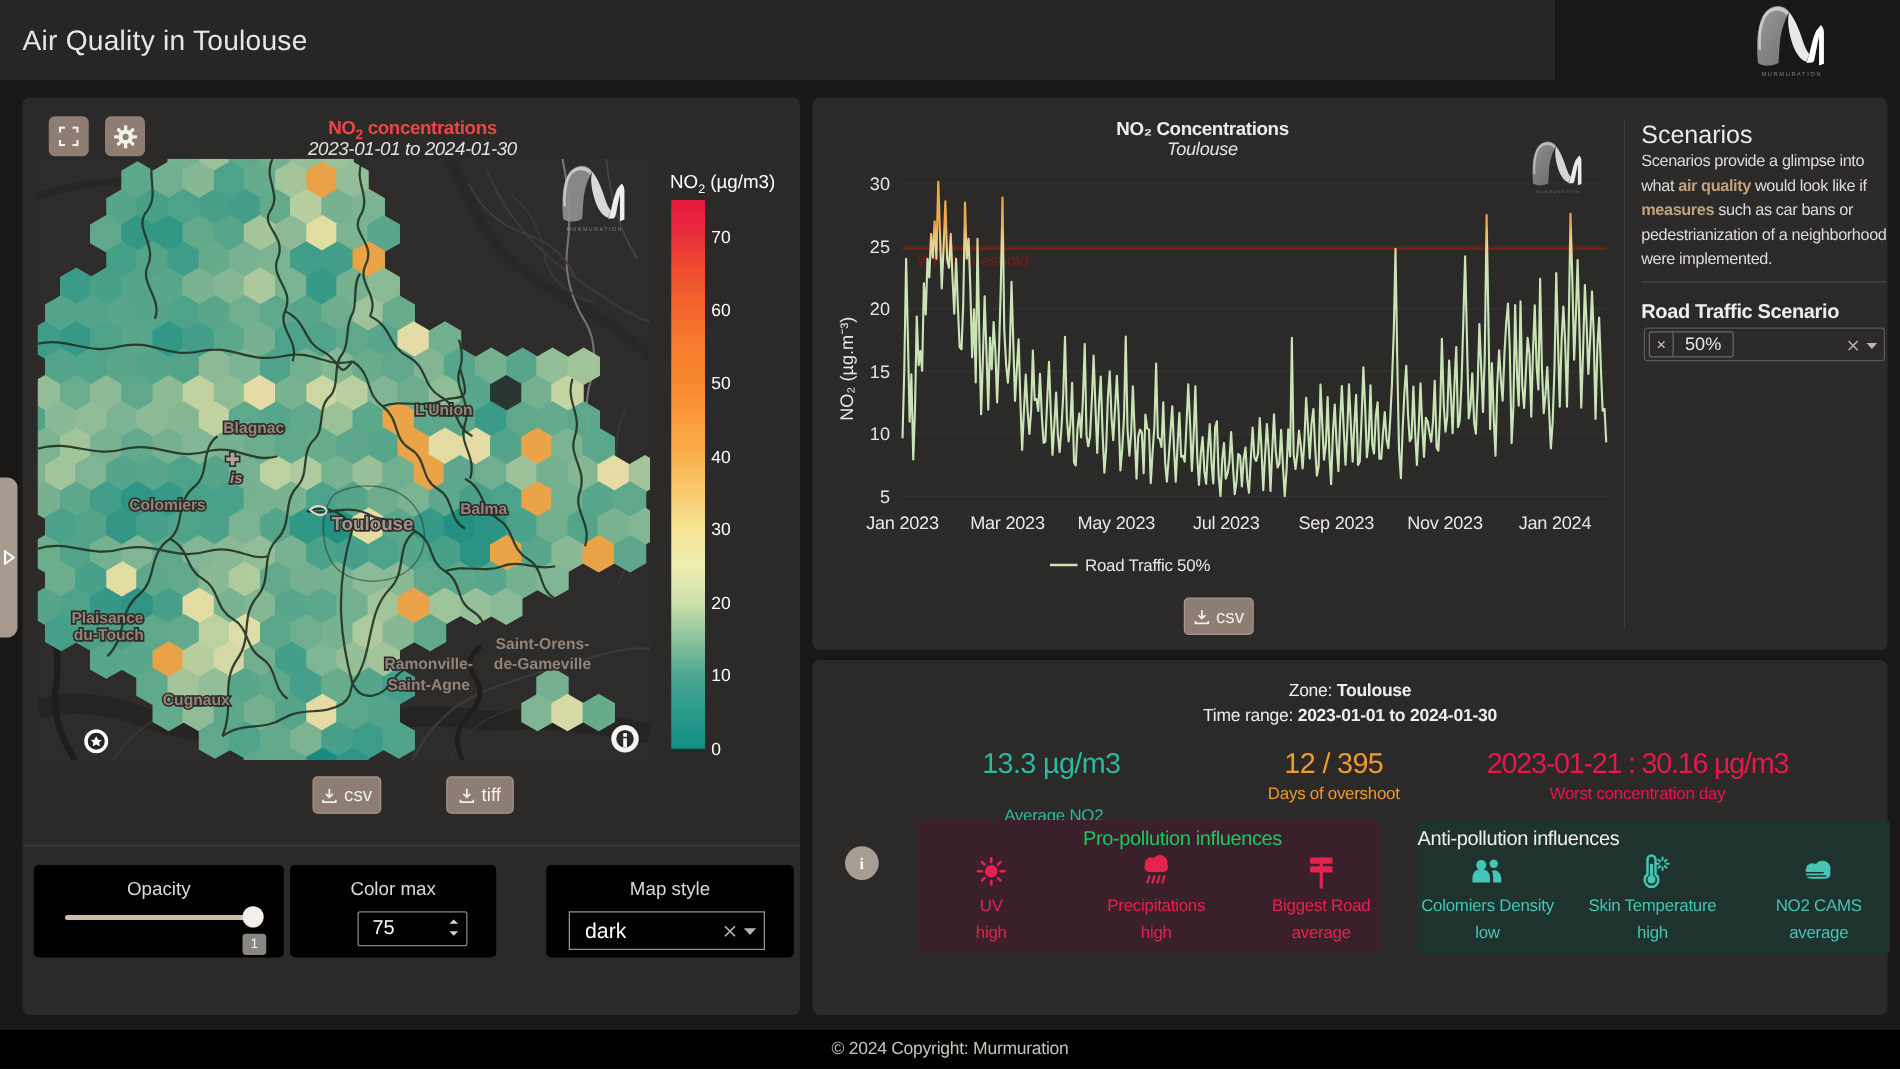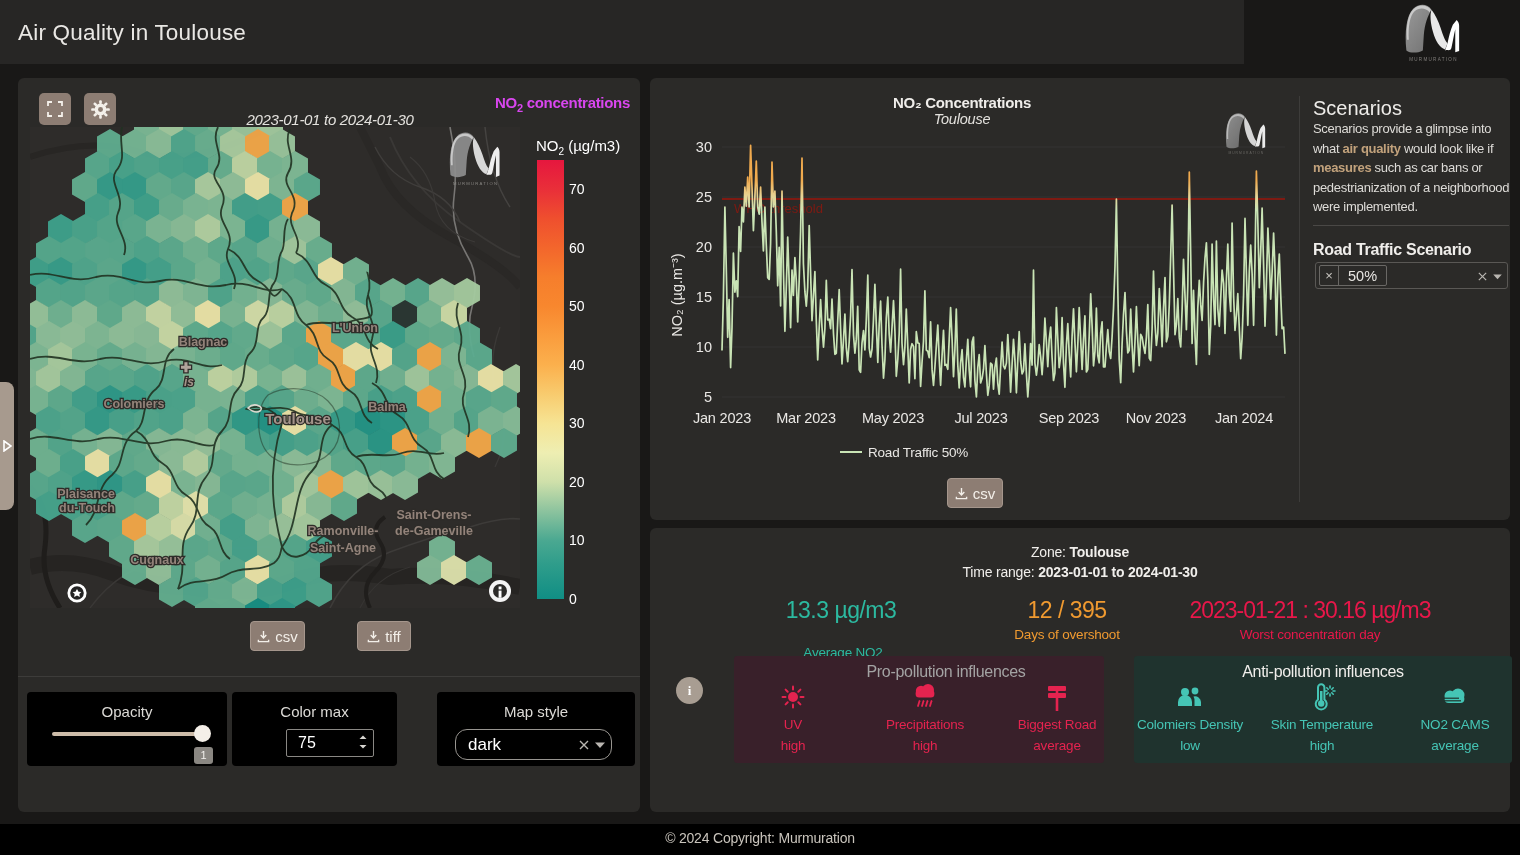--- a/index.html
+++ b/index.html
@@ -62,21 +62,21 @@
         <rect x="8.6" y="0.2" width="2.8" height="4" rx="1" transform="rotate(135 10 10)"></rect>
         <rect x="8.6" y="0.2" width="2.8" height="4" rx="1" transform="rotate(180 10 10)"></rect>
         <rect x="8.6" y="0.2" width="2.8" height="4" rx="1" transform="rotate(225 10 10)"></rect>
         <rect x="8.6" y="0.2" width="2.8" height="4" rx="1" transform="rotate(270 10 10)"></rect>
         <rect x="8.6" y="0.2" width="2.8" height="4" rx="1" transform="rotate(315 10 10)"></rect>
       </g>
       <circle cx="10" cy="10" r="6.2" fill="#f4f0ea"></circle>
       <circle cx="10" cy="10" r="2.6" fill="#8d7d73"></circle>
     </svg>
 </div>
-<div class="abs" style="left:30px;top:94px;width:600px;text-align:right;font-size:15px;font-weight:bold;letter-spacing:-0.3px;color:#d946ef">NO<sub style="font-size:11px">2</sub> concentrations</div>
+<div class="abs" style="left:30px;top:94px;width:600px;text-align:center;font-size:15px;font-weight:bold;letter-spacing:-0.3px;color:#ef4444">NO<sub style="font-size:11px">2</sub> concentrations</div>
 <div class="abs" style="left:30px;top:111px;width:600px;text-align:center;font-size:15px;font-style:italic;letter-spacing:-0.3px;color:#e3e1dd">2023-01-01 to 2024-01-30</div>
 
 <div class="abs" style="left:30px;top:127px;width:490px;height:481px;overflow:hidden">
 <svg width="490" height="481" viewBox="0 0 490 481">
 <defs>
         <path id="hx" d="M12.99 -7.50 12.99 7.50 0.00 15.00 -12.99 7.50 -12.99 -7.50 -0.00 -15.00Z"></path>
       </defs>
 
 <rect x="0" y="0" width="490" height="481" fill="#2e2c2a"></rect>
 <path d="M0 30 Q60 10 110 25 T230 5" stroke="#282624" stroke-width="6" fill="none"></path>
@@ -519,21 +519,21 @@
 <div class="ctl" style="left:232px;width:165px">
   <div class="lbl">Color max</div>
   <div class="abs" style="left:54px;top:37px;width:88px;height:28px;border:1px solid #8a8884;border-radius:2px;color:#fff;font-size:16px;line-height:26px;padding-left:11px">75</div>
   <svg class="abs" style="left:126px;top:41px" width="10" height="20" viewBox="0 0 10 20">
       <path d="M1.5 6 L5 2.5 L8.5 6 Z" fill="#d8d5d1"></path>
       <path d="M1.5 12 L5 15.5 L8.5 12 Z" fill="#d8d5d1"></path>
     </svg>
 </div>
 <div class="ctl" style="left:437px;width:198px">
   <div class="lbl">Map style</div>
-  <div class="abs" style="left:18px;top:37px;width:157px;height:31px;border:1px solid #989590;border-radius:12px;color:#fff;font-size:17px;line-height:29px;padding-left:12px">dark
+  <div class="abs" style="left:18px;top:37px;width:157px;height:31px;border:1px solid #989590;border-radius:0;color:#fff;font-size:17px;line-height:29px;padding-left:12px">dark
     <svg class="abs" style="right:21px;top:9px" width="12" height="12" viewBox="0 0 12 12">
         <path d="M2 2 L10 10 M10 2 L2 10" stroke="#b9b6b1" stroke-width="1.4"></path>
       </svg>
     <svg class="abs" style="right:5px;top:12px" width="12" height="7" viewBox="0 0 12 7">
         <path d="M1 0.5 L6 6 L11 0.5 Z" fill="#b9b6b1"></path>
       </svg>
   </div>
 </div>
 
 <div class="panel" id="cpanel"></div>
@@ -614,22 +614,22 @@
 <div class="abs" style="left:650px;top:564px;width:860px;text-align:center;font-size:14px;letter-spacing:-0.2px;color:#f0eeeb">Time range: <b>2023-01-01 to 2024-01-30</b></div>
 <div class="statbig" style="left:841px;top:597px;color:#2cb9a0;letter-spacing:-0.5px">13.3 µg/m3</div>
 <div class="statsm" style="left:843px;top:645px;color:#2cb9a0">Average NO2</div>
 <div class="statbig" style="left:1067px;top:597px;color:#f09a30;letter-spacing:-0.5px">12 / 395</div>
 <div class="statsm" style="left:1067px;top:627px;color:#f09a30">Days of overshoot</div>
 <div class="statbig" style="left:1310px;top:597px;color:#e8174a;letter-spacing:-1px">2023-01-21 : 30.16 µg/m3</div>
 <div class="statsm" style="left:1310px;top:627px;color:#e8174a">Worst concentration day</div>
 <div class="abs" style="left:676px;top:677px;width:27px;height:27px;border-radius:50%;background:#a89d92;color:#fff;font-size:13px;font-weight:bold;text-align:center;line-height:27px;font-family:'Liberation Serif',serif">i</div>
 <div class="abs" style="left:734px;top:656px;width:370px;height:107px;background:#39202a;border-radius:3px"></div>
 <div class="abs" style="left:1134px;top:656px;width:378px;height:107px;background:#1f332e;border-radius:3px"></div>
-<div class="abs" style="left:734px;top:663px;width:424px;text-align:center;font-size:16px;letter-spacing:-0.3px;color:#a3a3a3">Pro-pollution influences</div>
-<div class="abs" style="left:1134px;top:663px;width:378px;text-align:center;font-size:16px;letter-spacing:-0.3px;color:#f0eeeb">Anti-pollution influences</div>
+<div class="abs" style="left:734px;top:663px;width:424px;text-align:center;font-size:16px;letter-spacing:-0.3px;color:#22c55e">Pro-pollution influences</div>
+<div class="abs" style="left:1134px;top:663px;width:378px;text-align:left;font-size:16px;letter-spacing:-0.3px;color:#f0eeeb">Anti-pollution influences</div>
 
 <svg class="abs" style="left:781px;top:685px" width="24" height="24" viewBox="0 0 24 24">
 <circle cx="12" cy="12" r="5" fill="#e5234f"></circle>
 <g stroke="#e5234f" stroke-width="2" stroke-linecap="round">
       <line x1="12" y1="1.5" x2="12" y2="4.5"></line>
       <line x1="12" y1="19.5" x2="12" y2="22.5"></line>
       <line x1="1.5" y1="12" x2="4.5" y2="12"></line>
       <line x1="19.5" y1="12" x2="22.5" y2="12"></line>
       <line x1="4.6" y1="4.6" x2="6.7" y2="6.7"></line>
       <line x1="17.3" y1="17.3" x2="19.4" y2="19.4"></line>

